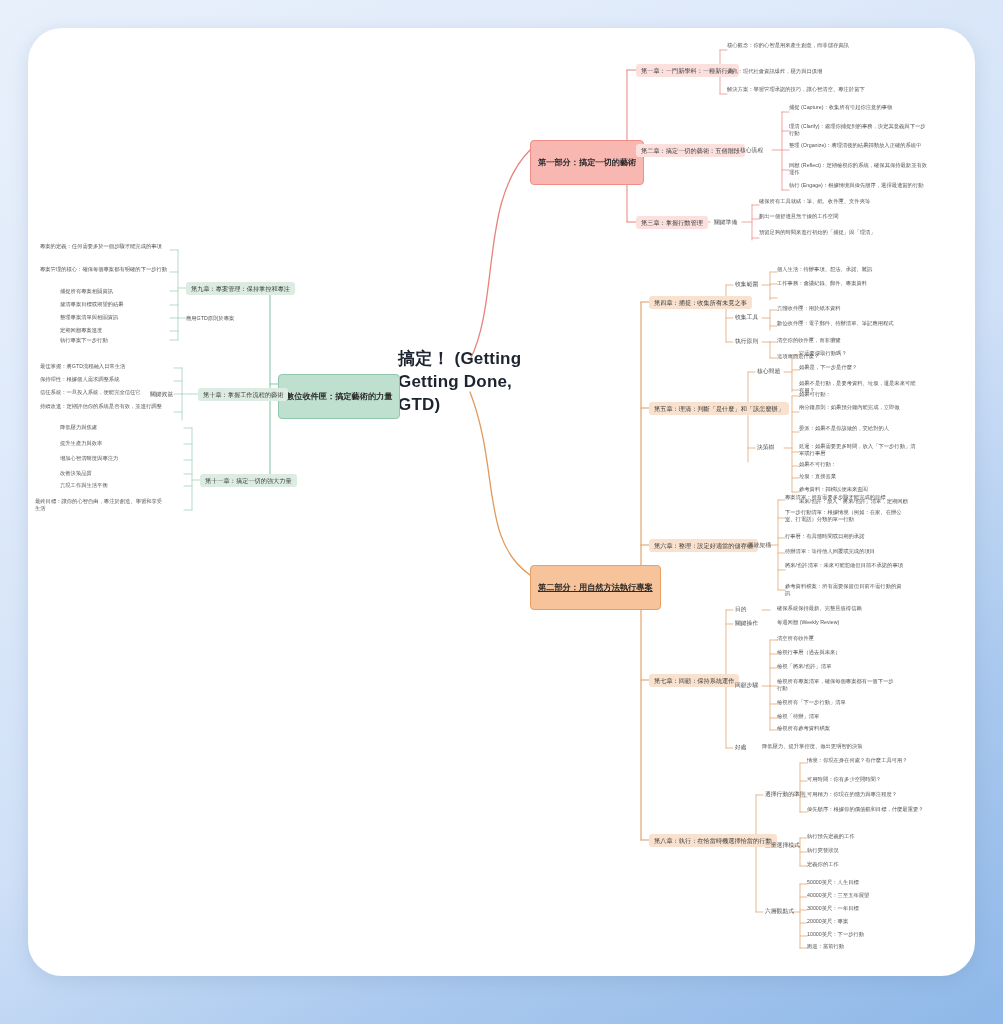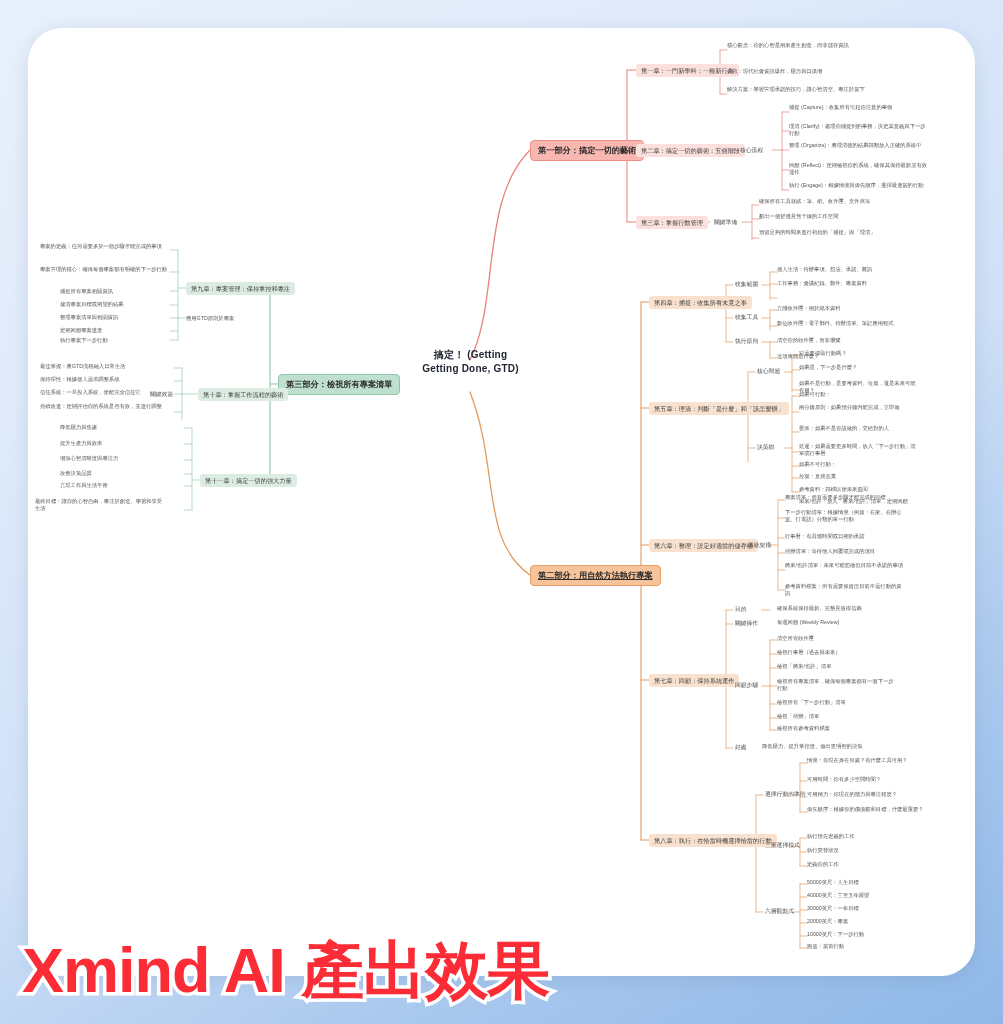--- a/index.html
+++ b/index.html
@@ -12,26 +12,26 @@
   }
   #canvas{position:absolute;left:0;top:0;width:1003px;height:1024px;}
   .card{
     position:absolute;left:28px;top:28px;width:947px;height:948px;
     background:#ffffff;border-radius:34px;
     box-shadow:0 4px 18px rgba(90,120,160,.18);
   }
   svg.links{position:absolute;left:0;top:0;width:1003px;height:1024px;pointer-events:none;}
   .node{position:absolute;box-sizing:border-box;line-height:1.35;}
   .root{
-    font-size:10px;font-weight:bold;color:#1d2430;text-align:center;
+    font-size:17px;font-weight:bold;color:#1d2430;
     letter-spacing:.2px;
   }
   .part{
     font-size:8.2px;font-weight:bold;color:#2b2b2b;text-align:center;
-    border-radius:4px;padding:4px 7px;white-space:nowrap;
+    border-radius:4px;padding:16px 7px;white-space:nowrap;
   }
   .part.p1{background:#f9b7b2;border:1px solid #ef8d86;}
   .part.p2{background:#f6c39a;border:1px solid #ea9e63;}
   .part.p3{background:#bfe0cf;border:1px solid #8fc7ad;}
   .chapter{
     font-size:6.2px;color:#3a3a3a;white-space:nowrap;padding:2.5px 5px;
     border-radius:3px;
   }
   .chapter.c1{background:#fbe0de;}
   .chapter.c2{background:#f8e2cf;}
@@ -316,21 +316,21 @@
   <div class="node leaf w120" style="left:807px;top:847px;">執行突發狀況</div>
   <div class="node leaf w120" style="left:807px;top:861px;">定義你的工作</div>
   <div class="node mid" style="left:763px;top:907px;">六層觀點式</div>
   <div class="node leaf w120" style="left:807px;top:879px;">50000英尺：人生目標</div>
   <div class="node leaf w120" style="left:807px;top:892px;">40000英尺：三至五年展望</div>
   <div class="node leaf w120" style="left:807px;top:905px;">30000英尺：一年目標</div>
   <div class="node leaf w120" style="left:807px;top:918px;">20000英尺：專案</div>
   <div class="node leaf w120" style="left:807px;top:931px;">10000英尺：下一步行動</div>
   <div class="node leaf w120" style="left:807px;top:943px;">跑道：當前行動</div>
 
-  <div class="node part p3" style="left:278px;top:374px;">第三部分：檢視所有專案清單</div>
+  <div class="node part p3" style="left:278px;top:374px;">數位收件匣：搞定藝術的力量</div>
 
   <div class="node chapter c3" style="left:186px;top:282px;text-align:right;">第九章：專案管理：保持掌控和專注</div>
   <div class="node leafL" style="left:40px;top:243px;">專案的定義：任何需要多於一個步驟才能完成的事項</div>
   <div class="node leafL" style="left:40px;top:266px;">專案管理的核心：確保每個專案都有明確的下一步行動</div>
   <div class="node leafL" style="left:60px;top:288px;">捕捉所有專案相關資訊</div>
   <div class="node leafL" style="left:60px;top:301px;">釐清專案目標或期望的結果</div>
   <div class="node leafL" style="left:60px;top:314px;">整理專案清單與相關資訊</div>
   <div class="node leafL" style="left:60px;top:327px;">定期回顧專案進度</div>
   <div class="node leafL" style="left:60px;top:337px;">執行專案下一步行動</div>
   <div class="node leafL" style="left:186px;top:315px;">應用GTD原則於專案</div>
@@ -343,15 +343,14 @@
   <div class="node leafL" style="left:40px;top:403px;">持續改進：定期評估你的系統是否有效，並進行調整</div>
 
   <div class="node chapter c3" style="left:200px;top:474px;">第十一章：搞定一切的強大力量</div>
   <div class="node leafL" style="left:60px;top:424px;">降低壓力與焦慮</div>
   <div class="node leafL" style="left:60px;top:440px;">提升生產力與效率</div>
   <div class="node leafL" style="left:60px;top:455px;">增加心智清晰度與專注力</div>
   <div class="node leafL" style="left:60px;top:470px;">改善決策品質</div>
   <div class="node leafL" style="left:60px;top:482px;">實現工作與生活平衡</div>
   <div class="node leafL" style="left:35px;top:498px;">最終目標：讓你的心智自由，專注於創造、學習和享受生活</div>
 
-  <div class="overlay">Xmind AI 產出效果</div>
 
 </div>
 
 </body></html>

